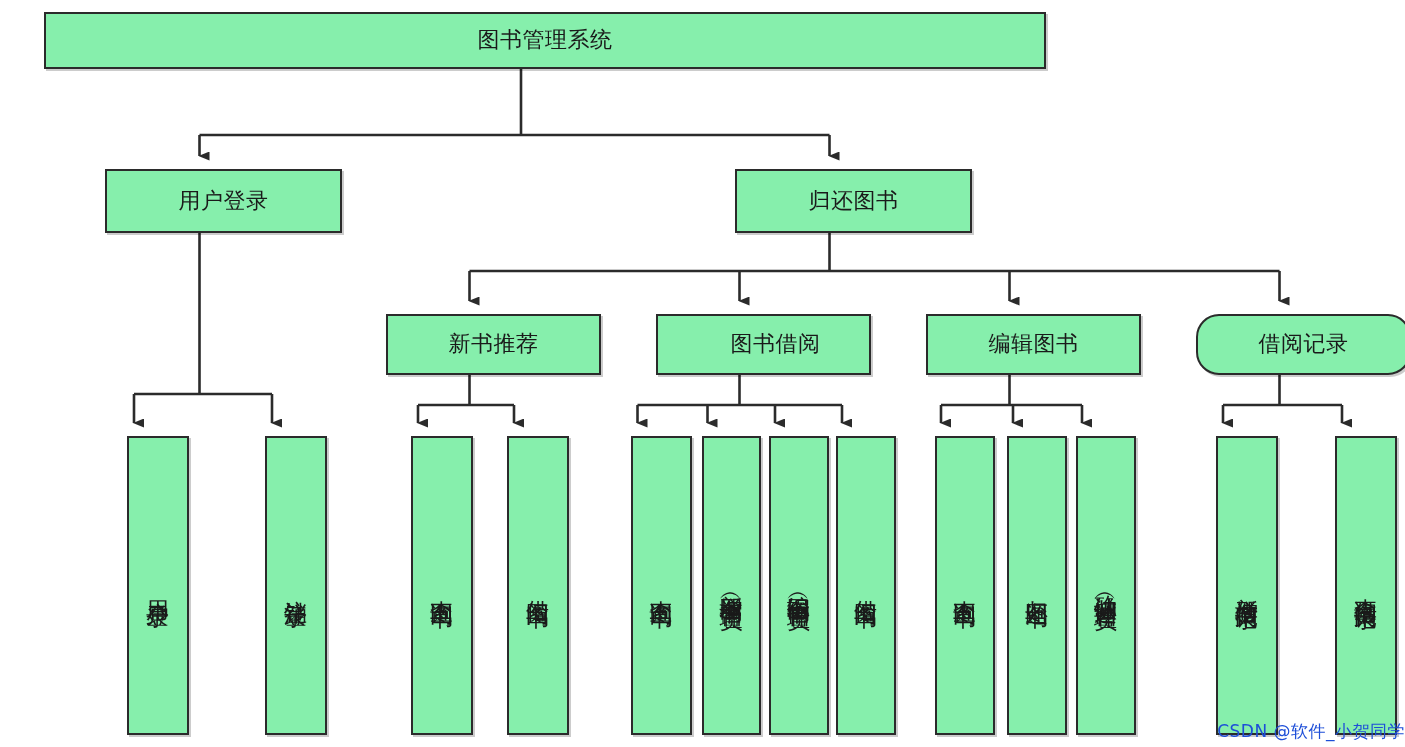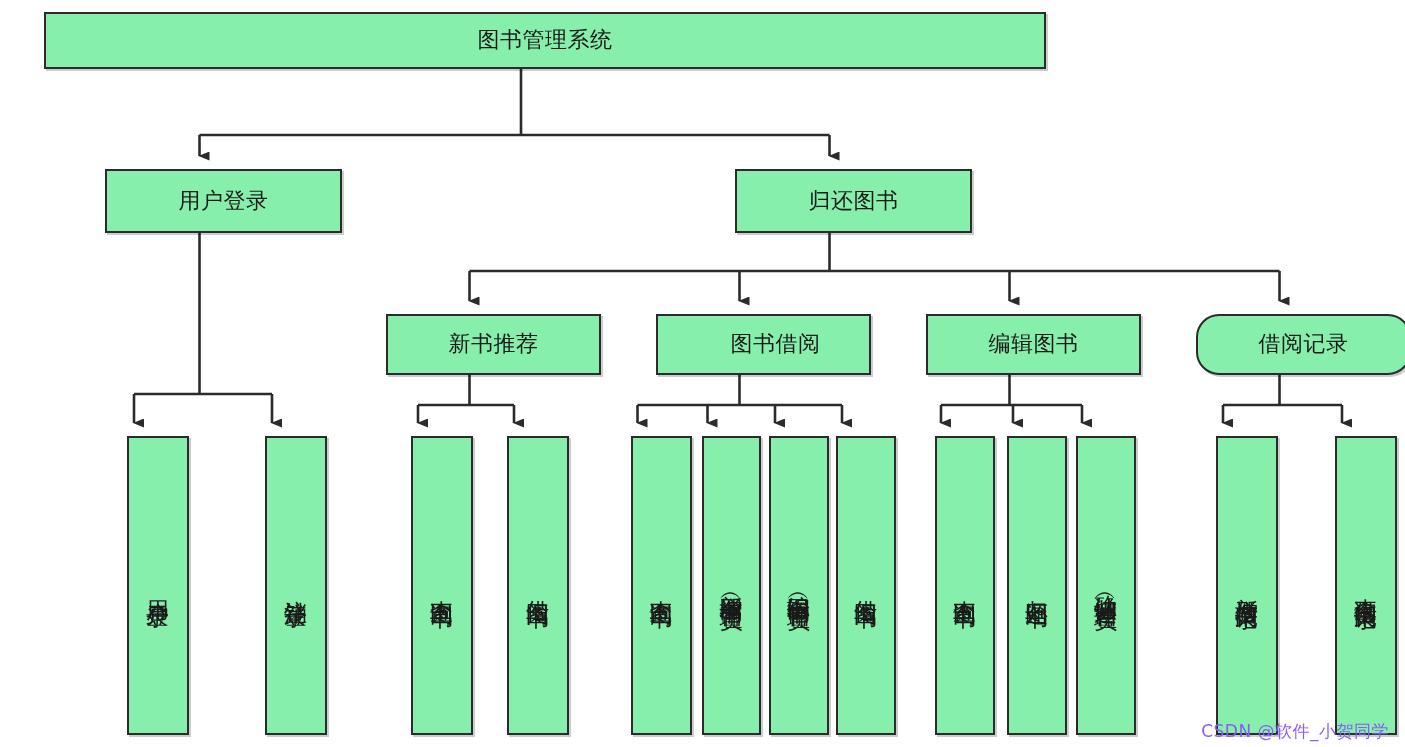--- a/index.html
+++ b/index.html
@@ -51,23 +51,23 @@
     font-size: 23px;
     letter-spacing: 2px;
     line-height: 1.05;
     white-space: normal;
   }
   .node-box.level1 .node-label { font-size: 22px; }
   .node-box.level2 .node-label { font-size: 22px; }
   .node-box.level3 .node-label { font-size: 22px; }
   #watermark {
     position: absolute;
-    right: 16px;
+    right: 0;
     bottom: 4px;
-    color: #8b5cf6;
+    color: #1d4ed8;
     font-size: 17px;
     letter-spacing: 0.5px;
     white-space: nowrap;
     pointer-events: none;
   }
 </style>
 </head>
 <body>
 
 <div id="diagram-root">

